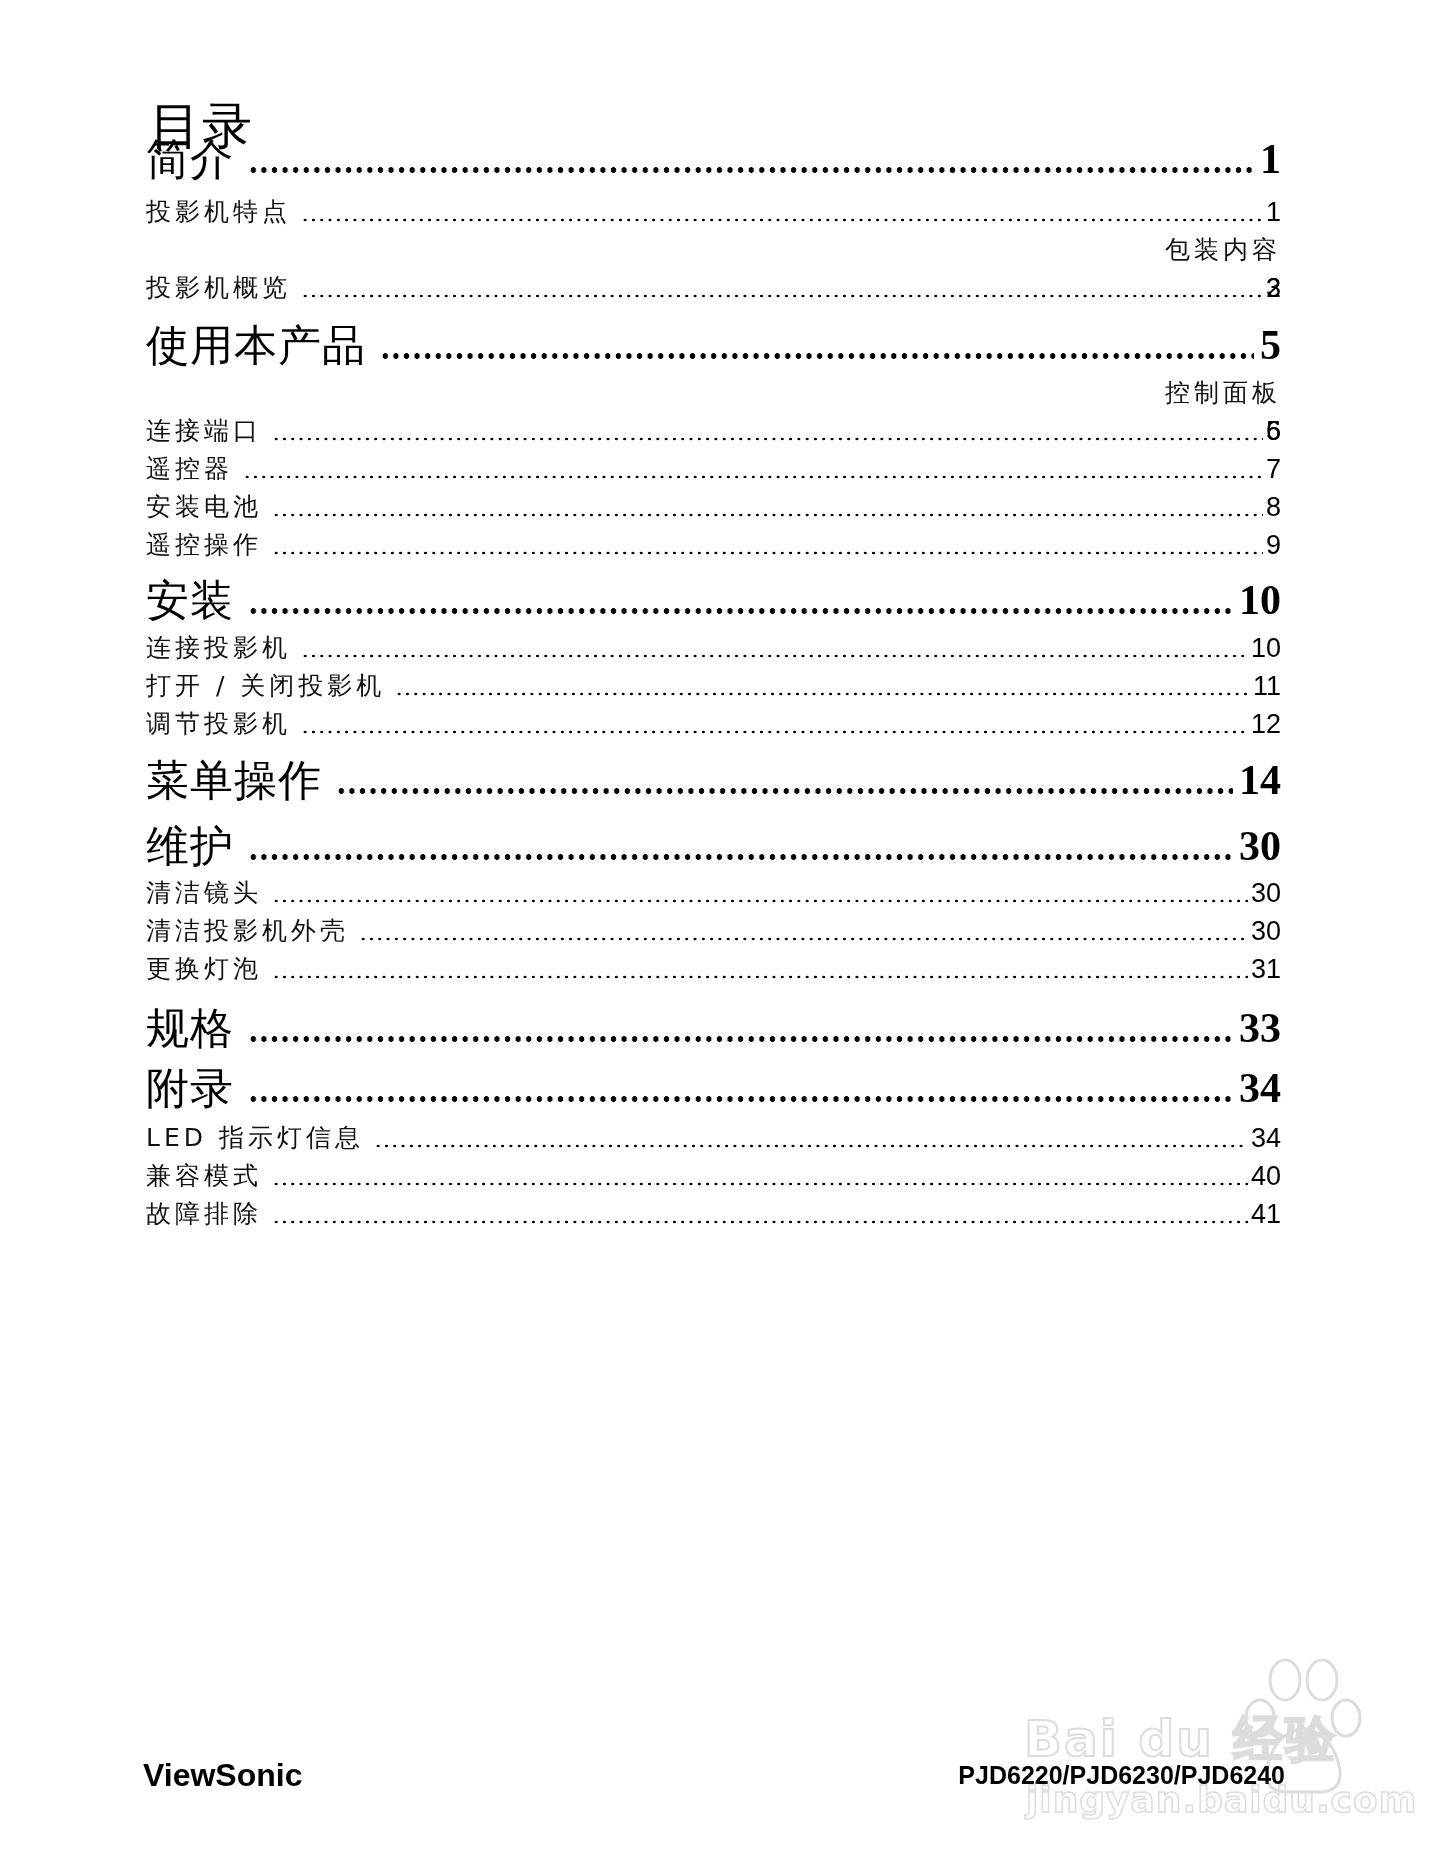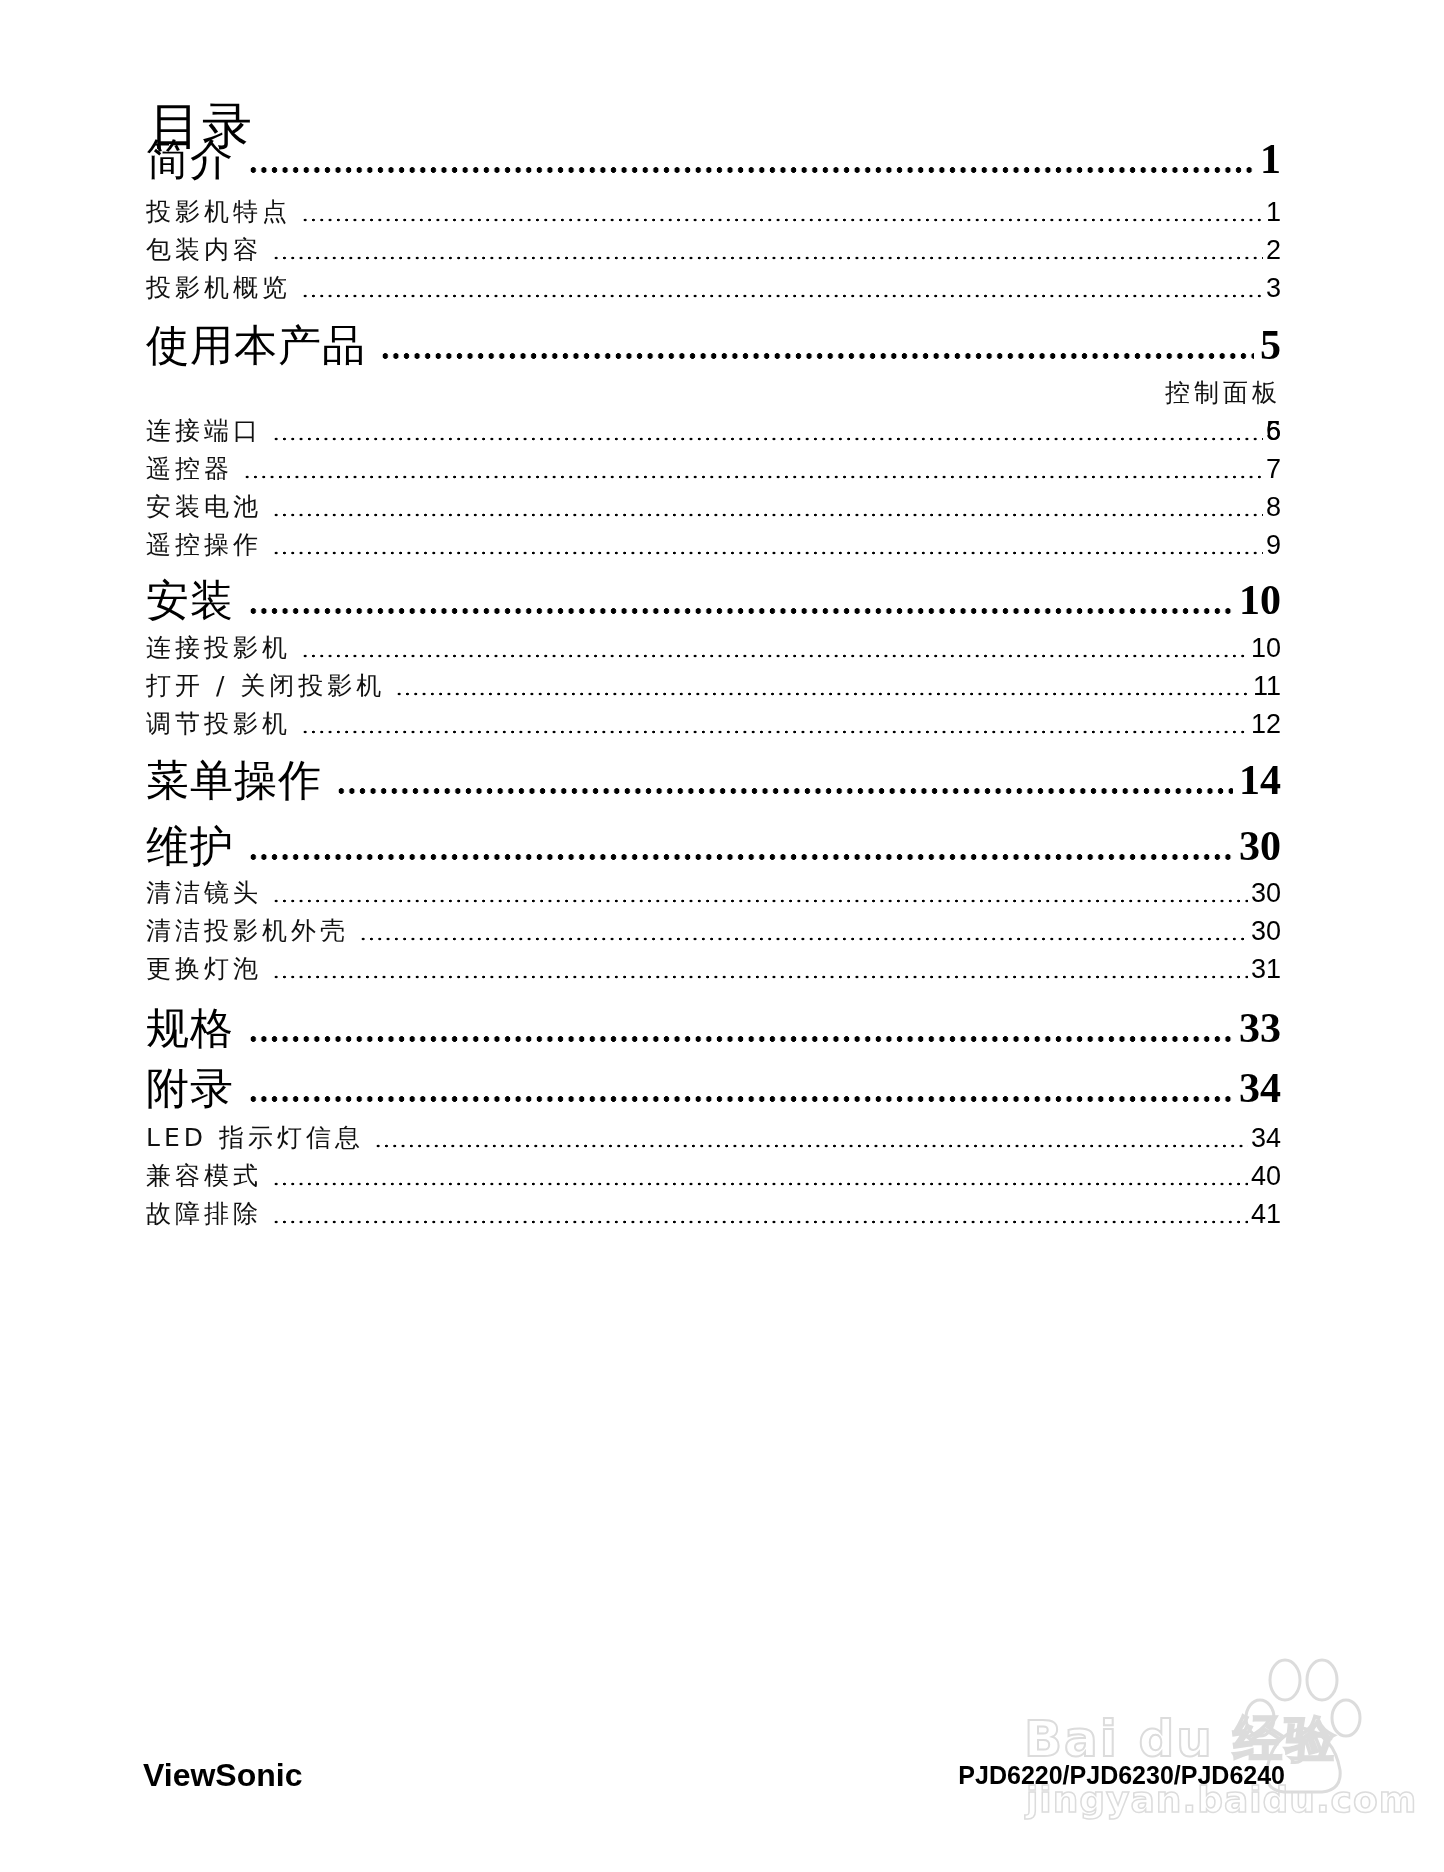--- a/index.html
+++ b/index.html
@@ -83,21 +83,21 @@
       <div class="row h1" style="top: 136px;">
         <span class="label">简介</span>
         <span class="leader"></span>
         <span class="page-num">1</span>
       </div>
       <div class="row h2" style="top: 196px;">
         <span class="label">投影机特点</span>
         <span class="leader"></span>
         <span class="page-num">1</span>
       </div>
-      <div class="row h2" style="top: 234px;">
+      <div class="row h2" style="top: 234px; flex-direction: column;">
         <span class="label">包装内容</span>
         <span class="leader"></span>
         <span class="page-num">2</span>
       </div>
       <div class="row h2" style="top: 272px;">
         <span class="label">投影机概览</span>
         <span class="leader"></span>
         <span class="page-num">3</span>
       </div>
       <div class="row h1" style="top: 322px;">

